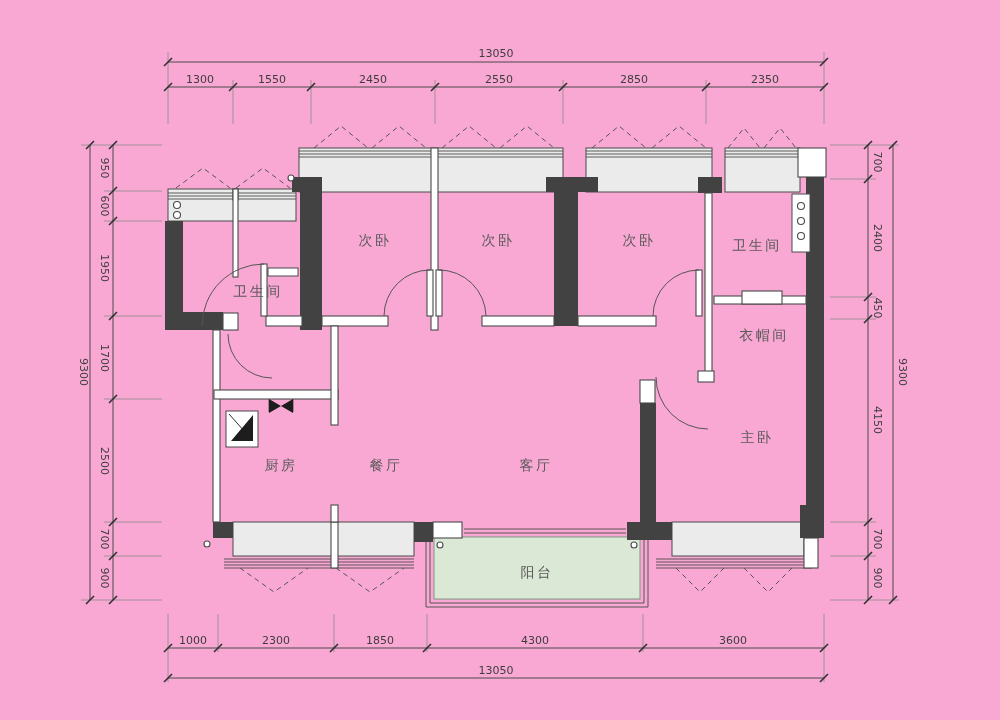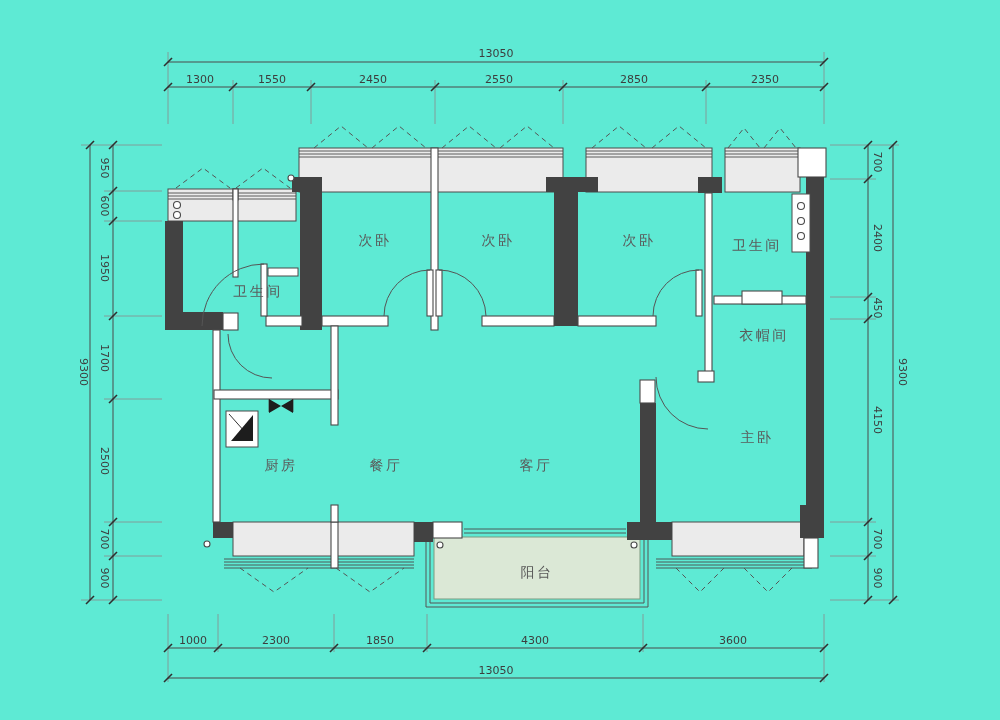--- a/index.html
+++ b/index.html
@@ -1,16 +1,16 @@
 <!DOCTYPE html>
 <html><head>
 <meta charset="utf-8">
 <style>
   html,body{margin:0;padding:0;background:#f2f2f2;}
-  .frame{width:1000px;height:720px;background:#5eead4;outline:1px solid #c9c9c9;position:relative;overflow:hidden;}
+  .frame{width:1000px;height:720px;background:#f9a8d4;outline:1px solid #c9c9c9;position:relative;overflow:hidden;}
   svg{display:block;}
   .dimline{stroke:#4a4a4a;stroke-width:1;fill:none;}
   .ext{stroke:#8a8a8a;stroke-width:0.8;fill:none;}
   .tk{stroke:#2f2f2f;stroke-width:1.6;}
   .dimtxt{font-family:"DejaVu Sans",sans-serif;font-size:11px;fill:#3d3d3d;}
   .roomtxt{font-family:"Liberation Sans",sans-serif;font-size:14px;fill:#5a5a5a;letter-spacing:2.5px;}
   .thinw{fill:#ffffff;stroke:#4a4a4a;stroke-width:1.1;}
   .dark{fill:#424242;stroke:none;}
   .band{fill:#ebebeb;stroke:#4a4a4a;stroke-width:1;}
   .glz{stroke:#4a4a4a;stroke-width:0.9;}

